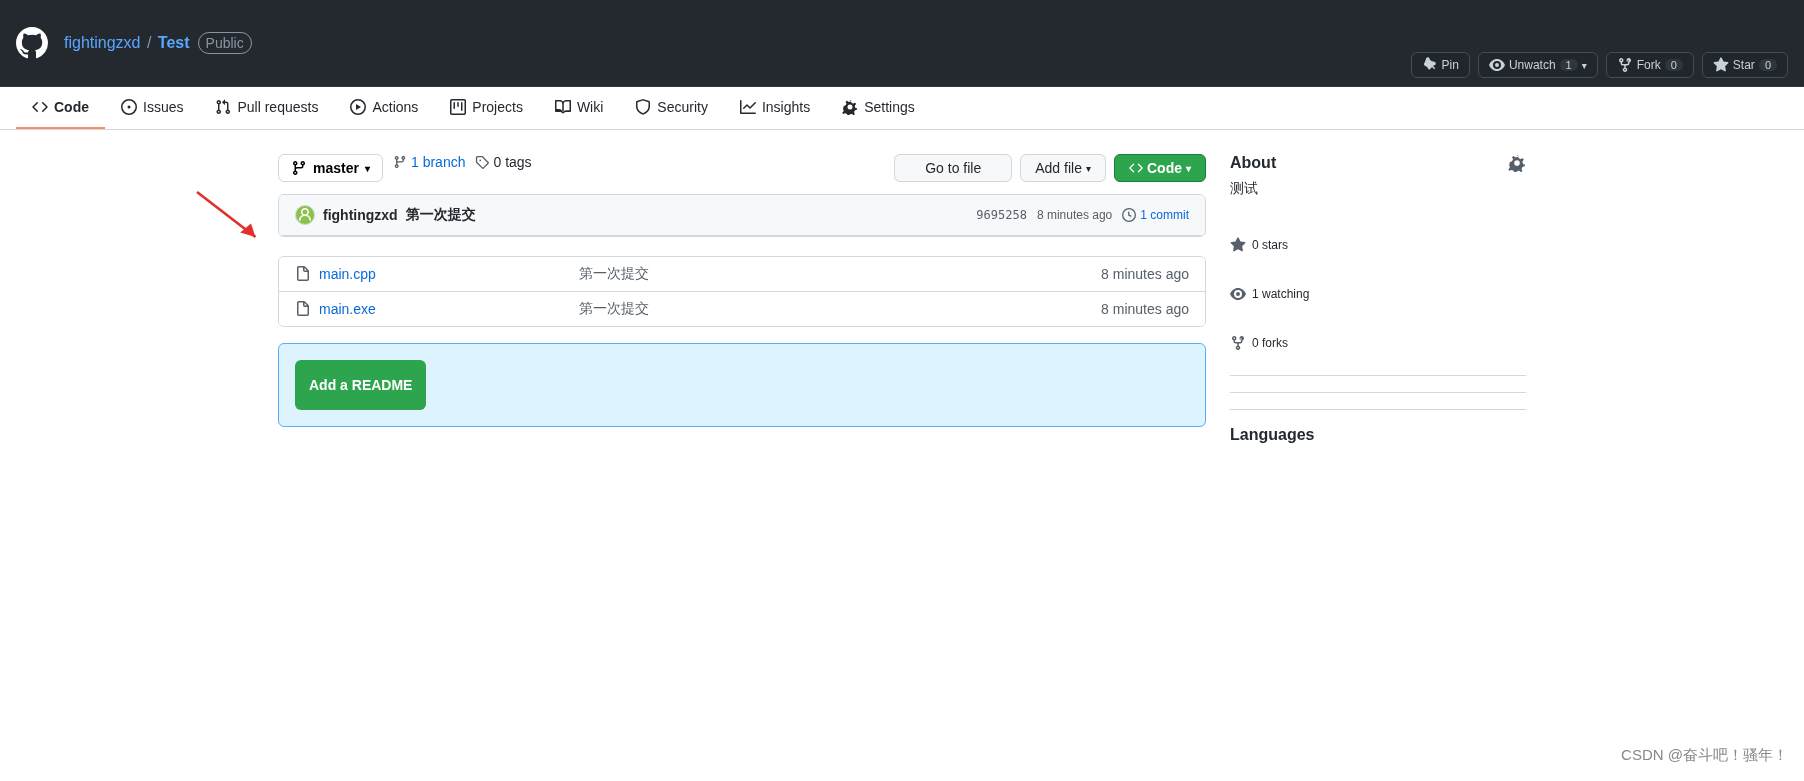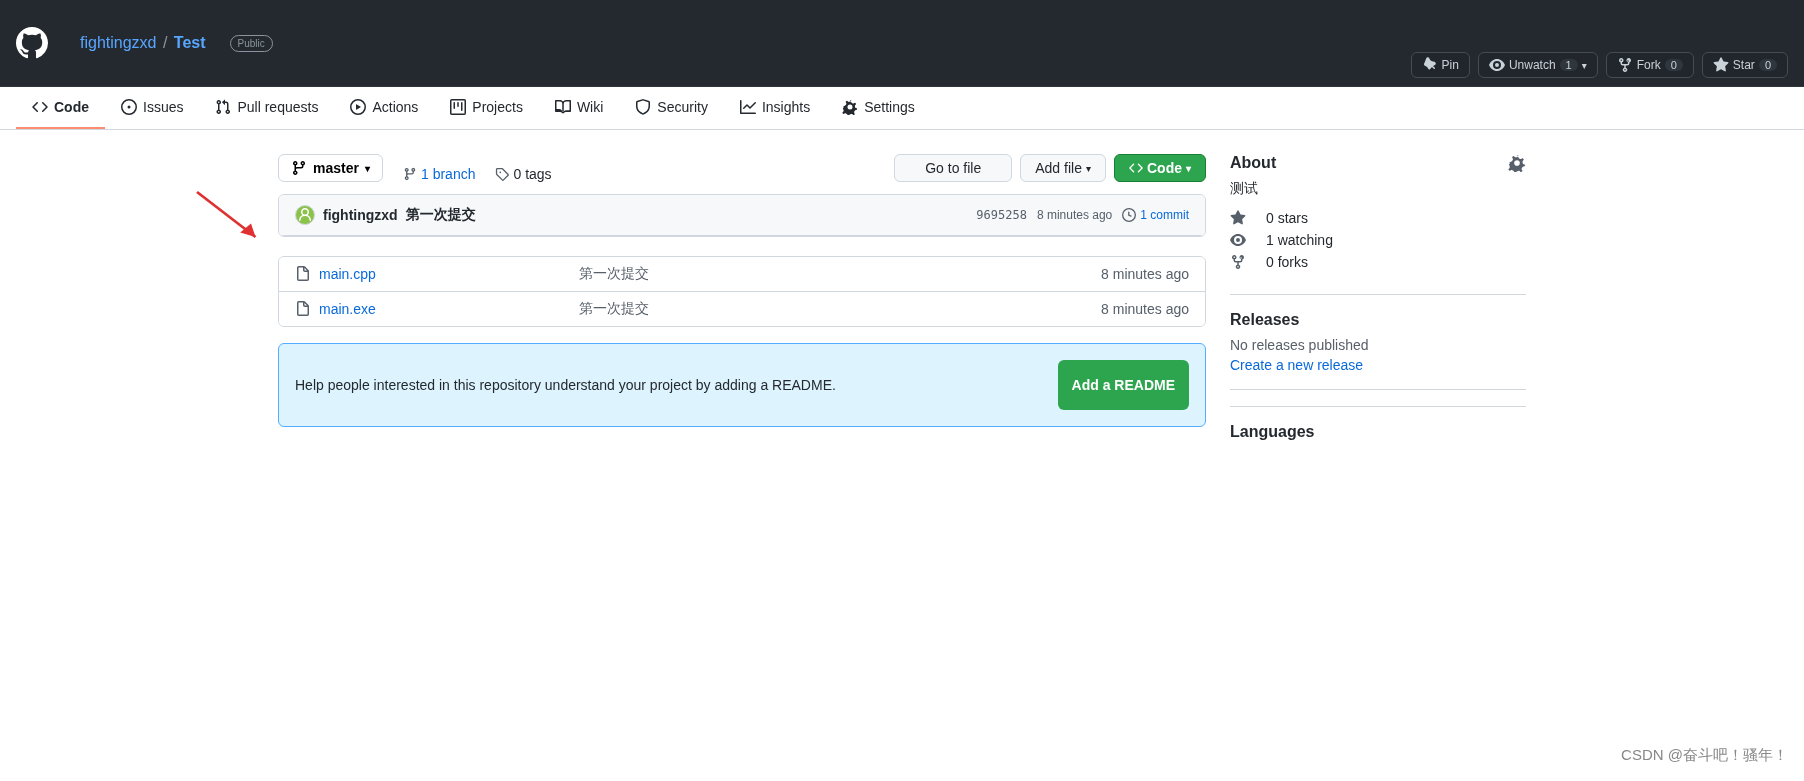--- a/index.html
+++ b/index.html
@@ -1,43 +1,43 @@
 <!DOCTYPE html>
 <html><head>
   <meta charset="utf-8">
   <style>
     * { box-sizing: border-box; margin: 0; padding: 0; }
     body { font-family: -apple-system, BlinkMacSystemFont, "Segoe UI", Helvetica, Arial, sans-serif; font-size: 14px; color: #24292f; background: #fff; }
     
     
     .topbar { display: flex; align-items: center; justify-content: space-between; padding: 8px 16px; background: #24292f; border-bottom: 1px solid #30363d; }
-    .topbar-left { display: flex; align-items: center; gap: 24px; }
+    .topbar-left { display: flex; align-items: center; gap: 8px; }
     .repo-title { color: #58a6ff; font-size: 16px; text-decoration: none; }
     .repo-title a { color: #58a6ff; text-decoration: none; }
     .repo-sep { color: #8b949e; margin: 0 2px; }
-    .public-badge { font-size: 10px; padding: 2px 7px; border: 1px solid #8b949e; border-radius: 20px; color: #8b949e; }
+    .public-badge { font-size: 14px; padding: 2px 7px; border: 1px solid #8b949e; border-radius: 20px; color: #8b949e; }
     .topbar-right { display: flex; align-items: center; gap: 8px; margin-top: 44px; }
     .top-btn { display: flex; align-items: center; gap: 4px; padding: 4px 10px; font-size: 12px; border: 1px solid #444c56; border-radius: 6px; background: #21262d; color: #c9d1d9; cursor: pointer; }
     .top-btn .count { background: #30363d; border-radius: 20px; padding: 0 6px; font-size: 11px; }
     .top-btn-caret { font-size: 10px; }
 
     
     .nav-tabs { display: flex; align-items: center; border-bottom: 1px solid #d0d7de; padding: 0 16px; background: #fff; }
     .nav-tab { display: flex; align-items: center; gap: 6px; padding: 12px 16px; font-size: 14px; color: #24292f; cursor: pointer; text-decoration: none; border-bottom: 2px solid transparent; white-space: nowrap; }
     .nav-tab.active { border-bottom: 2px solid #fd8c73; font-weight: 600; }
     .nav-tab svg { width: 16px; height: 16px; fill: currentColor; }
 
     
     .main { display: flex; padding: 24px 16px 0; gap: 24px; max-width: 1280px; margin: 0 auto; }
     .content { flex: 1; min-width: 0; }
     .sidebar { width: 296px; flex-shrink: 0; }
 
     
     .branch-bar { display: flex; align-items: center; justify-content: space-between; margin-bottom: 12px; }
-    .branch-bar-left { display: flex; align-items: flex-end; gap: 20px; }
+    .branch-bar-left { display: flex; align-items: flex-start; gap: 10px; }
     .branch-selector { display: flex; align-items: center; gap: 6px; padding: 5px 12px; border: 1px solid #d0d7de; border-radius: 6px; background: #fff; cursor: pointer; font-size: 14px; font-weight: 600; }
     .branch-info { display: flex; align-items: center; gap: 4px; color: #24292f; font-size: 14px; }
     .branch-info a { color: #0969da; text-decoration: none; }
     .tag-info { display: flex; align-items: center; gap: 4px; color: #24292f; font-size: 14px; }
     .branch-bar-right { display: flex; align-items: center; gap: 8px; }
     .goto-file-btn { padding: 5px 30px; border: 1px solid #d0d7de; border-radius: 6px; background: #f6f8fa; font-size: 14px; cursor: pointer; color: #24292f; }
     .add-file-btn { display: flex; align-items: center; gap: 4px; padding: 5px 14px; border: 1px solid #d0d7de; border-radius: 6px; background: #f6f8fa; font-size: 14px; cursor: pointer; color: #24292f; }
     .code-btn { display: flex; align-items: center; gap: 4px; padding: 5px 14px; border: 1px solid #1a7f37; border-radius: 6px; background: #2da44e; font-size: 14px; cursor: pointer; color: #fff; font-weight: 600; }
 
     
@@ -67,21 +67,21 @@
     .readme-text { font-size: 14px; color: #24292f; }
     .readme-btn { padding: 17px 14px; border: none; border-radius: 6px; background: #2da44e; color: #fff; font-size: 14px; font-weight: 600; cursor: pointer; }
 
     
     .about-section { margin-bottom: 24px; }
     .about-header { display: flex; align-items: center; justify-content: space-between; margin-bottom: 8px; }
     .about-title { font-size: 16px; font-weight: 600; }
     .about-gear { color: #57606a; cursor: pointer; font-size: 18px; }
     .about-desc { font-size: 14px; color: #24292f; margin-bottom: 12px; }
     .about-stats { display: flex; flex-direction: column; gap: 6px; }
-    .about-stat { display: flex; align-items: center; gap: 20px; font-size: 14px; color: #24292f; }
+    .about-stat { display: flex; align-items: center; gap: 6px; font-size: 12px; color: #24292f; margin-top: 27px; }
     .about-stat svg { width: 16px; height: 16px; fill: #57606a; }
     .sidebar-divider { border: none; border-top: 1px solid #d0d7de; margin: 16px 0; }
     .section-title { font-size: 16px; font-weight: 600; margin-bottom: 8px; }
     .section-text { font-size: 14px; color: #57606a; margin-bottom: 4px; }
     .section-link { font-size: 14px; color: #0969da; text-decoration: none; }
 
     
     .arrow-container { position: relative; }
     .red-arrow { position: absolute; top: 30px; left: -80px; width: 100px; height: 80px; pointer-events: none; }
 
@@ -289,21 +289,20 @@
               <path fill-rule="evenodd" d="M3.75 1.5a.25.25 0 00-.25.25v11.5c0 .138.112.25.25.25h8.5a.25.25 0 00.25-.25V6H9.75A1.75 1.75 0 018 4.25V1.5H3.75zm5.75.56v2.19c0 .138.112.25.25.25h2.19L9.5 2.06zM2 1.75C2 .784 2.784 0 3.75 0h5.086c.464 0 .909.184 1.237.513l3.414 3.414c.329.328.513.773.513 1.237v8.086A1.75 1.75 0 0112.25 15h-8.5A1.75 1.75 0 012 13.25V1.75z"></path>
             </svg>
           <a class="file-name">main.exe</a>
           <span class="file-commit">第一次提交</span>
           <span class="file-time">8 minutes ago</span>
         </div>
       </div>
     </div>
 
     <div class="readme-banner">
-      <span class="readme-text">Help people interested in this repository understand your project by adding a README.</span>
       <button class="readme-btn">Add a README</button>
     </div>
 
   </div>
 
   <div class="sidebar">
     <div class="about-section">
       <div class="about-header">
         <h2 class="about-title">About</h2>
         <svg class="about-gear" width="18" height="18" viewBox="0 0 16 16" fill="#57606a">
@@ -328,25 +327,20 @@
           <svg width="16" height="16" viewBox="0 0 16 16" fill="#57606a">
               <path fill-rule="evenodd" d="M5 3.25a.75.75 0 11-1.5 0 .75.75 0 011.5 0zm0 2.122a2.25 2.25 0 10-1.5 0v.878A2.25 2.25 0 005.75 8.5h1.5v2.128a2.251 2.251 0 101.5 0V8.5h1.5a2.25 2.25 0 002.25-2.25v-.878a2.25 2.25 0 10-1.5 0v.878a.75.75 0 01-.75.75h-4.5A.75.75 0 015 6.25v-.878zm3.75 7.378a.75.75 0 11-1.5 0 .75.75 0 011.5 0zm3-8.75a.75.75 0 11-1.5 0 .75.75 0 011.5 0z"></path>
             </svg>
           <span>0 forks</span>
         </div>
       </div>
     </div>
 
     <hr class="sidebar-divider">
 
-    <div class="releases-section">
-      <h3 class="section-title">Releases</h3>
-      <p class="section-text">No releases published</p>
-      <a class="section-link">Create a new release</a>
-    </div>
 
     <hr class="sidebar-divider">
 
 
     <hr class="sidebar-divider">
 
     <div class="languages-section">
       <h3 class="section-title">Languages</h3>
     </div>
   </div>

